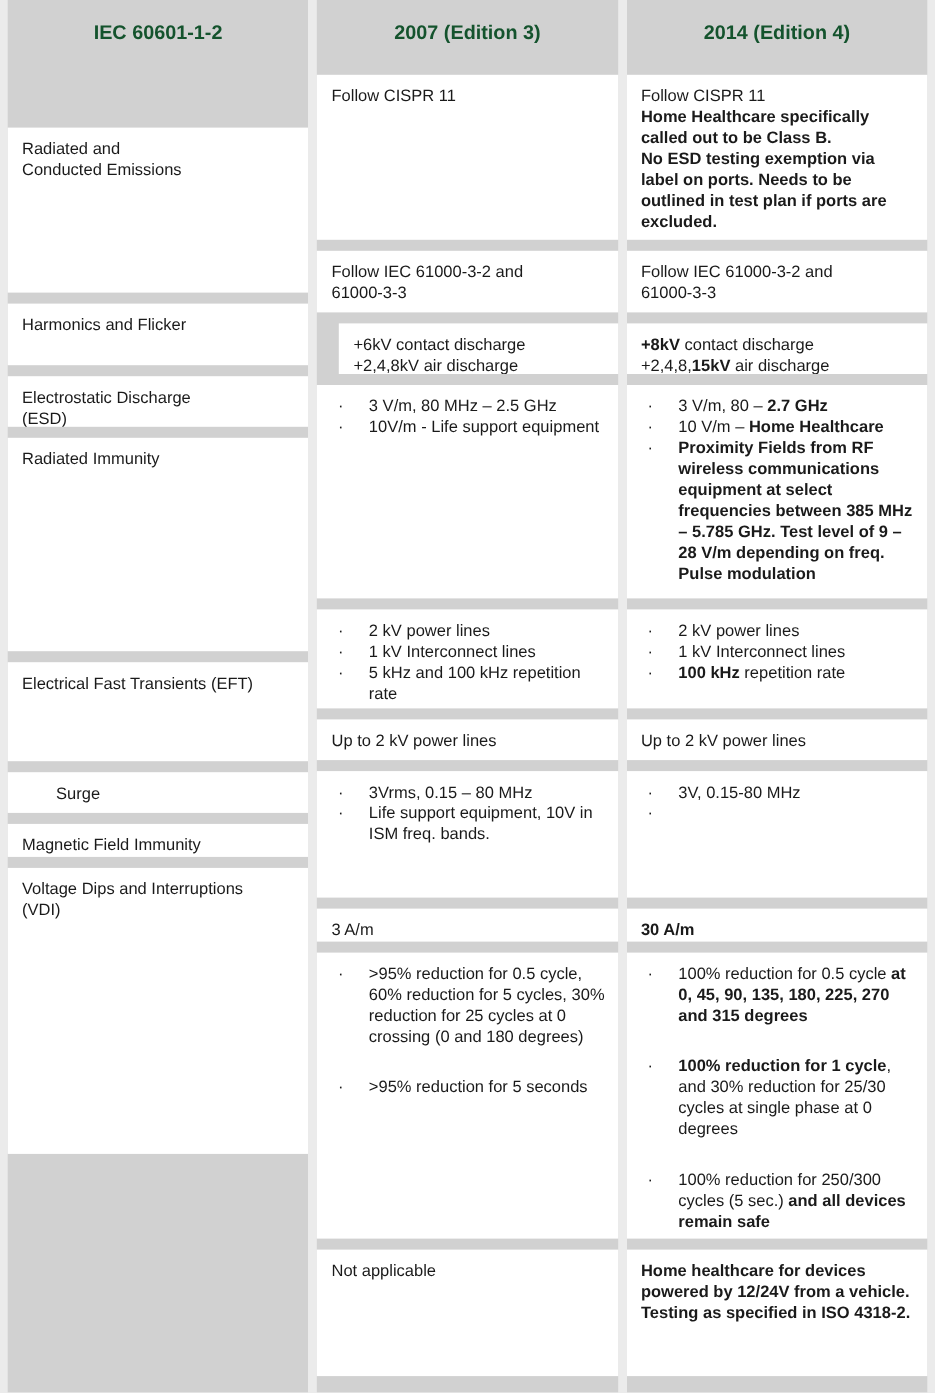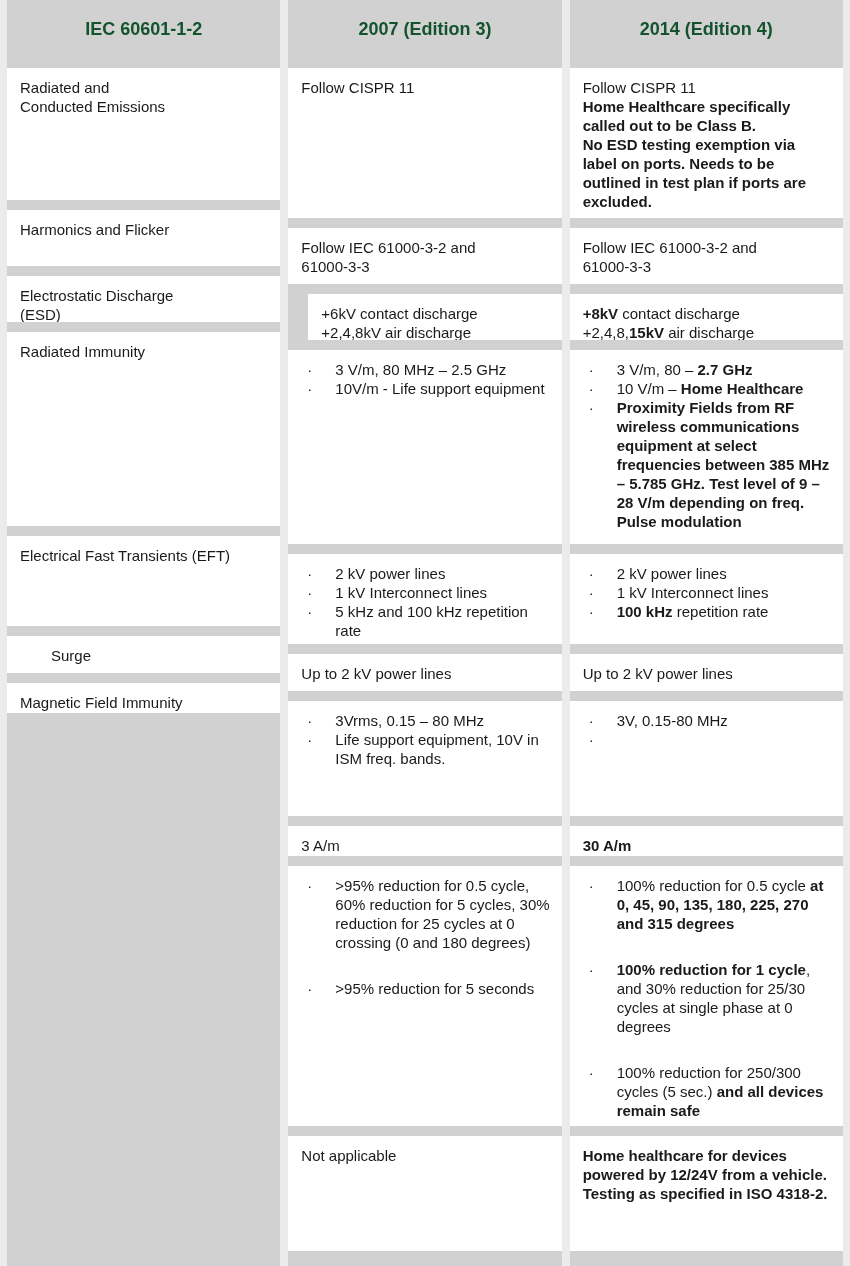--- a/index.html
+++ b/index.html
@@ -59,21 +59,21 @@
   .runs{white-space:pre-line;}
   b{font-weight:bold;}
   .spacer{height:27px;}
 </style>
 </head>
 <body>
 
 <div class="grid">
   <div class="col">
     <div class="header-cell">IEC 60601-1-2</div>
-  <div class="cell" style="height: 132px;">
+  <div class="cell" style="height: 150px; margin-top: 48px;">
         <div class="p">Radiated and
 Conducted Emissions</div>
       </div>
       <div class="cell" style="height: 56px;">
         <div class="p">Harmonics and Flicker</div>
       </div>
       <div class="cell" style="height: 46px;">
         <div class="p">Electrostatic Discharge
 (ESD)</div>
       </div>
@@ -81,20 +81,24 @@
         <div class="p">Radiated Immunity</div>
       </div>
       <div class="cell" style="height: 90px;">
         <div class="p">Electrical Fast Transients (EFT)</div>
       </div>
       <div class="cell" style="height: 37px; padding-left: 44px;">
         <div class="p">Surge</div>
       </div>
       <div class="cell" style="height: 30px;">
         <div class="p">Magnetic Field Immunity</div>
+      </div>
+      <div class="cell" style="height: 260px;">
+        <div class="p">Voltage Dips and Interruptions
+(VDI)</div>
       </div>
     </div>
   <div class="col">
     <div class="header-cell">2007 (Edition 3)</div>
   <div class="cell" style="height: 150px;">
         <div class="p"><span class="runs">Follow CISPR 11</span></div>
       </div>
       <div class="cell" style="height: 56px;">
         <div class="p"><span class="runs">Follow IEC 61000-3-2 and
 61000-3-3</span></div>

